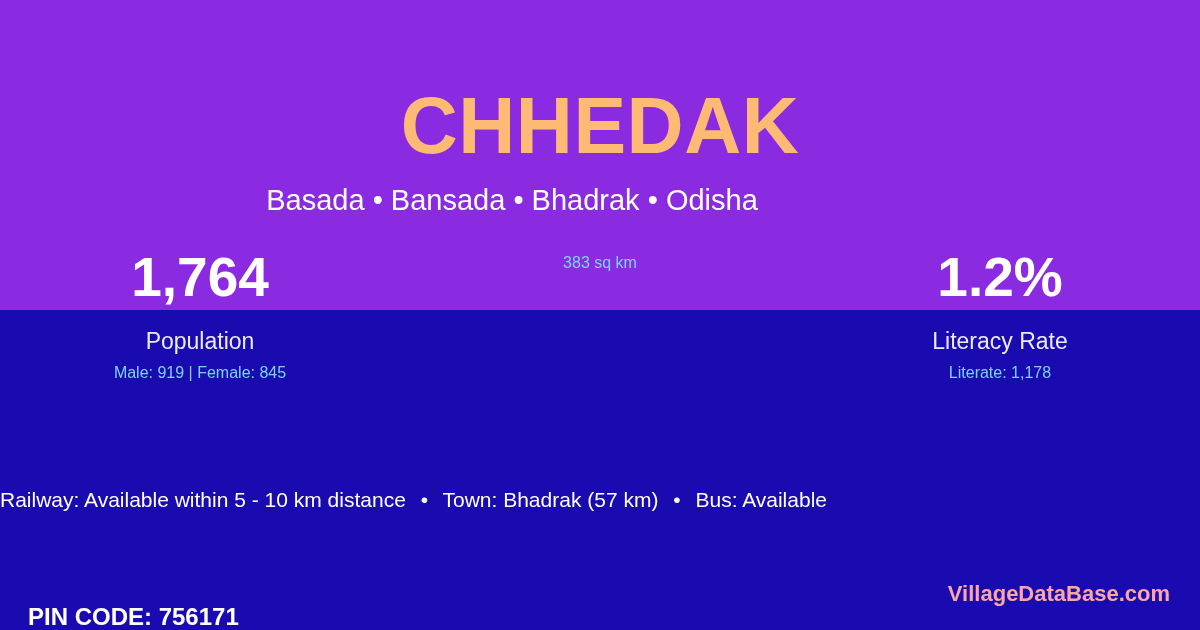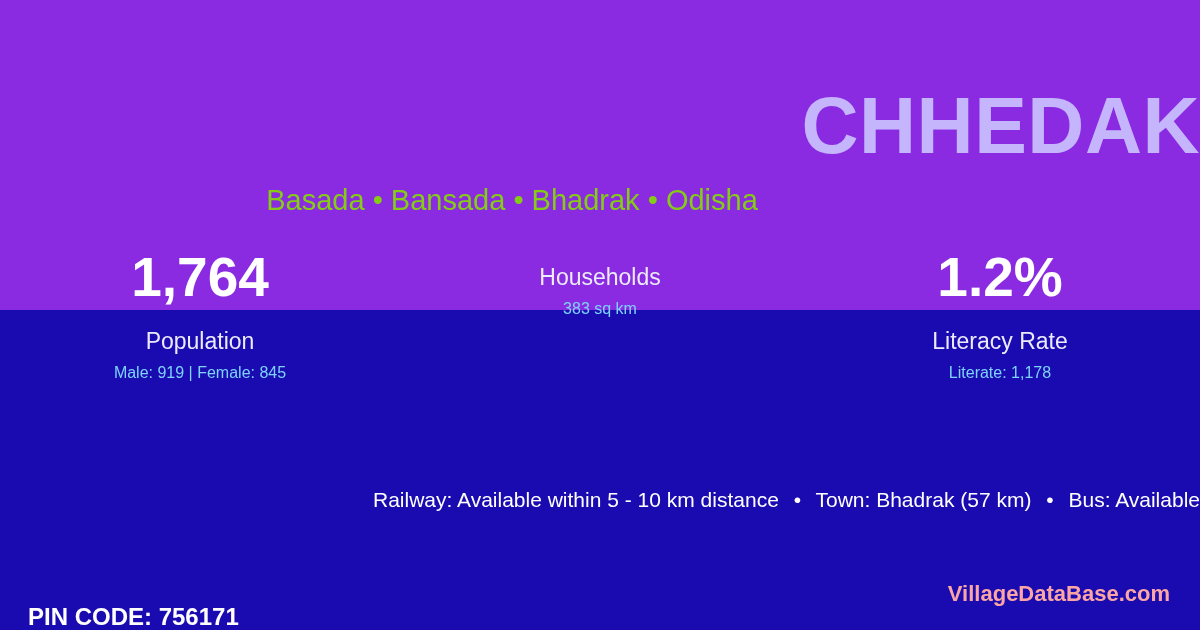--- a/index.html
+++ b/index.html
@@ -51,34 +51,33 @@
   #village-title {
     margin: 0;
     padding: 0;
     position: absolute;
     left: 0;
     top: 84px;
     width: 1200px;
     font-size: 79px;
     font-weight: bold;
     line-height: 84px;
-    color: #c4b5fd;
+    color: #fdba74;
     letter-spacing: 0.5px;
     white-space: nowrap;
-    text-align: right;
   }
   #village-location {
     position: absolute;
     left: 0;
     top: 183px;
     width: 1024px;
     font-size: 29px;
     font-weight: normal;
     line-height: 34px;
-    color: #84cc16;
+    color: #ffffff;
     white-space: nowrap;
   }
 
   
   #stats-row {
     position: absolute;
     left: 0;
     top: 245px;
     width: 1200px;
     display: flex;
@@ -111,21 +110,21 @@
     color: #7dd3fc;
     white-space: nowrap;
   }
 
   
   #infrastructure-row {
     position: absolute;
     left: 0;
     top: 486px;
     width: 1200px;
-    text-align: right;
+    text-align: left;
     font-size: 21px;
     line-height: 28px;
     color: #FFFFFF;
     white-space: nowrap;
   }
   #infrastructure-row .infra-item {
     display: inline;
   }
   #infrastructure-row .infra-sep {
     display: inline;
@@ -171,21 +170,20 @@
 
   <div id="stats-row">
 
     <div class="stat-block">
       <div class="stat-value">1,764</div>
       <div class="stat-label">Population</div>
       <div class="stat-sub">Male: 919 | Female: 845</div>
     </div>
 
     <div class="stat-block">
-      <div class="stat-label">Households</div>
       <div class="stat-sub">383 sq km</div>
     </div>
 
     <div class="stat-block">
       <div class="stat-value">1.2%</div>
       <div class="stat-label">Literacy Rate</div>
       <div class="stat-sub">Literate: 1,178</div>
     </div>
 
   </div>

